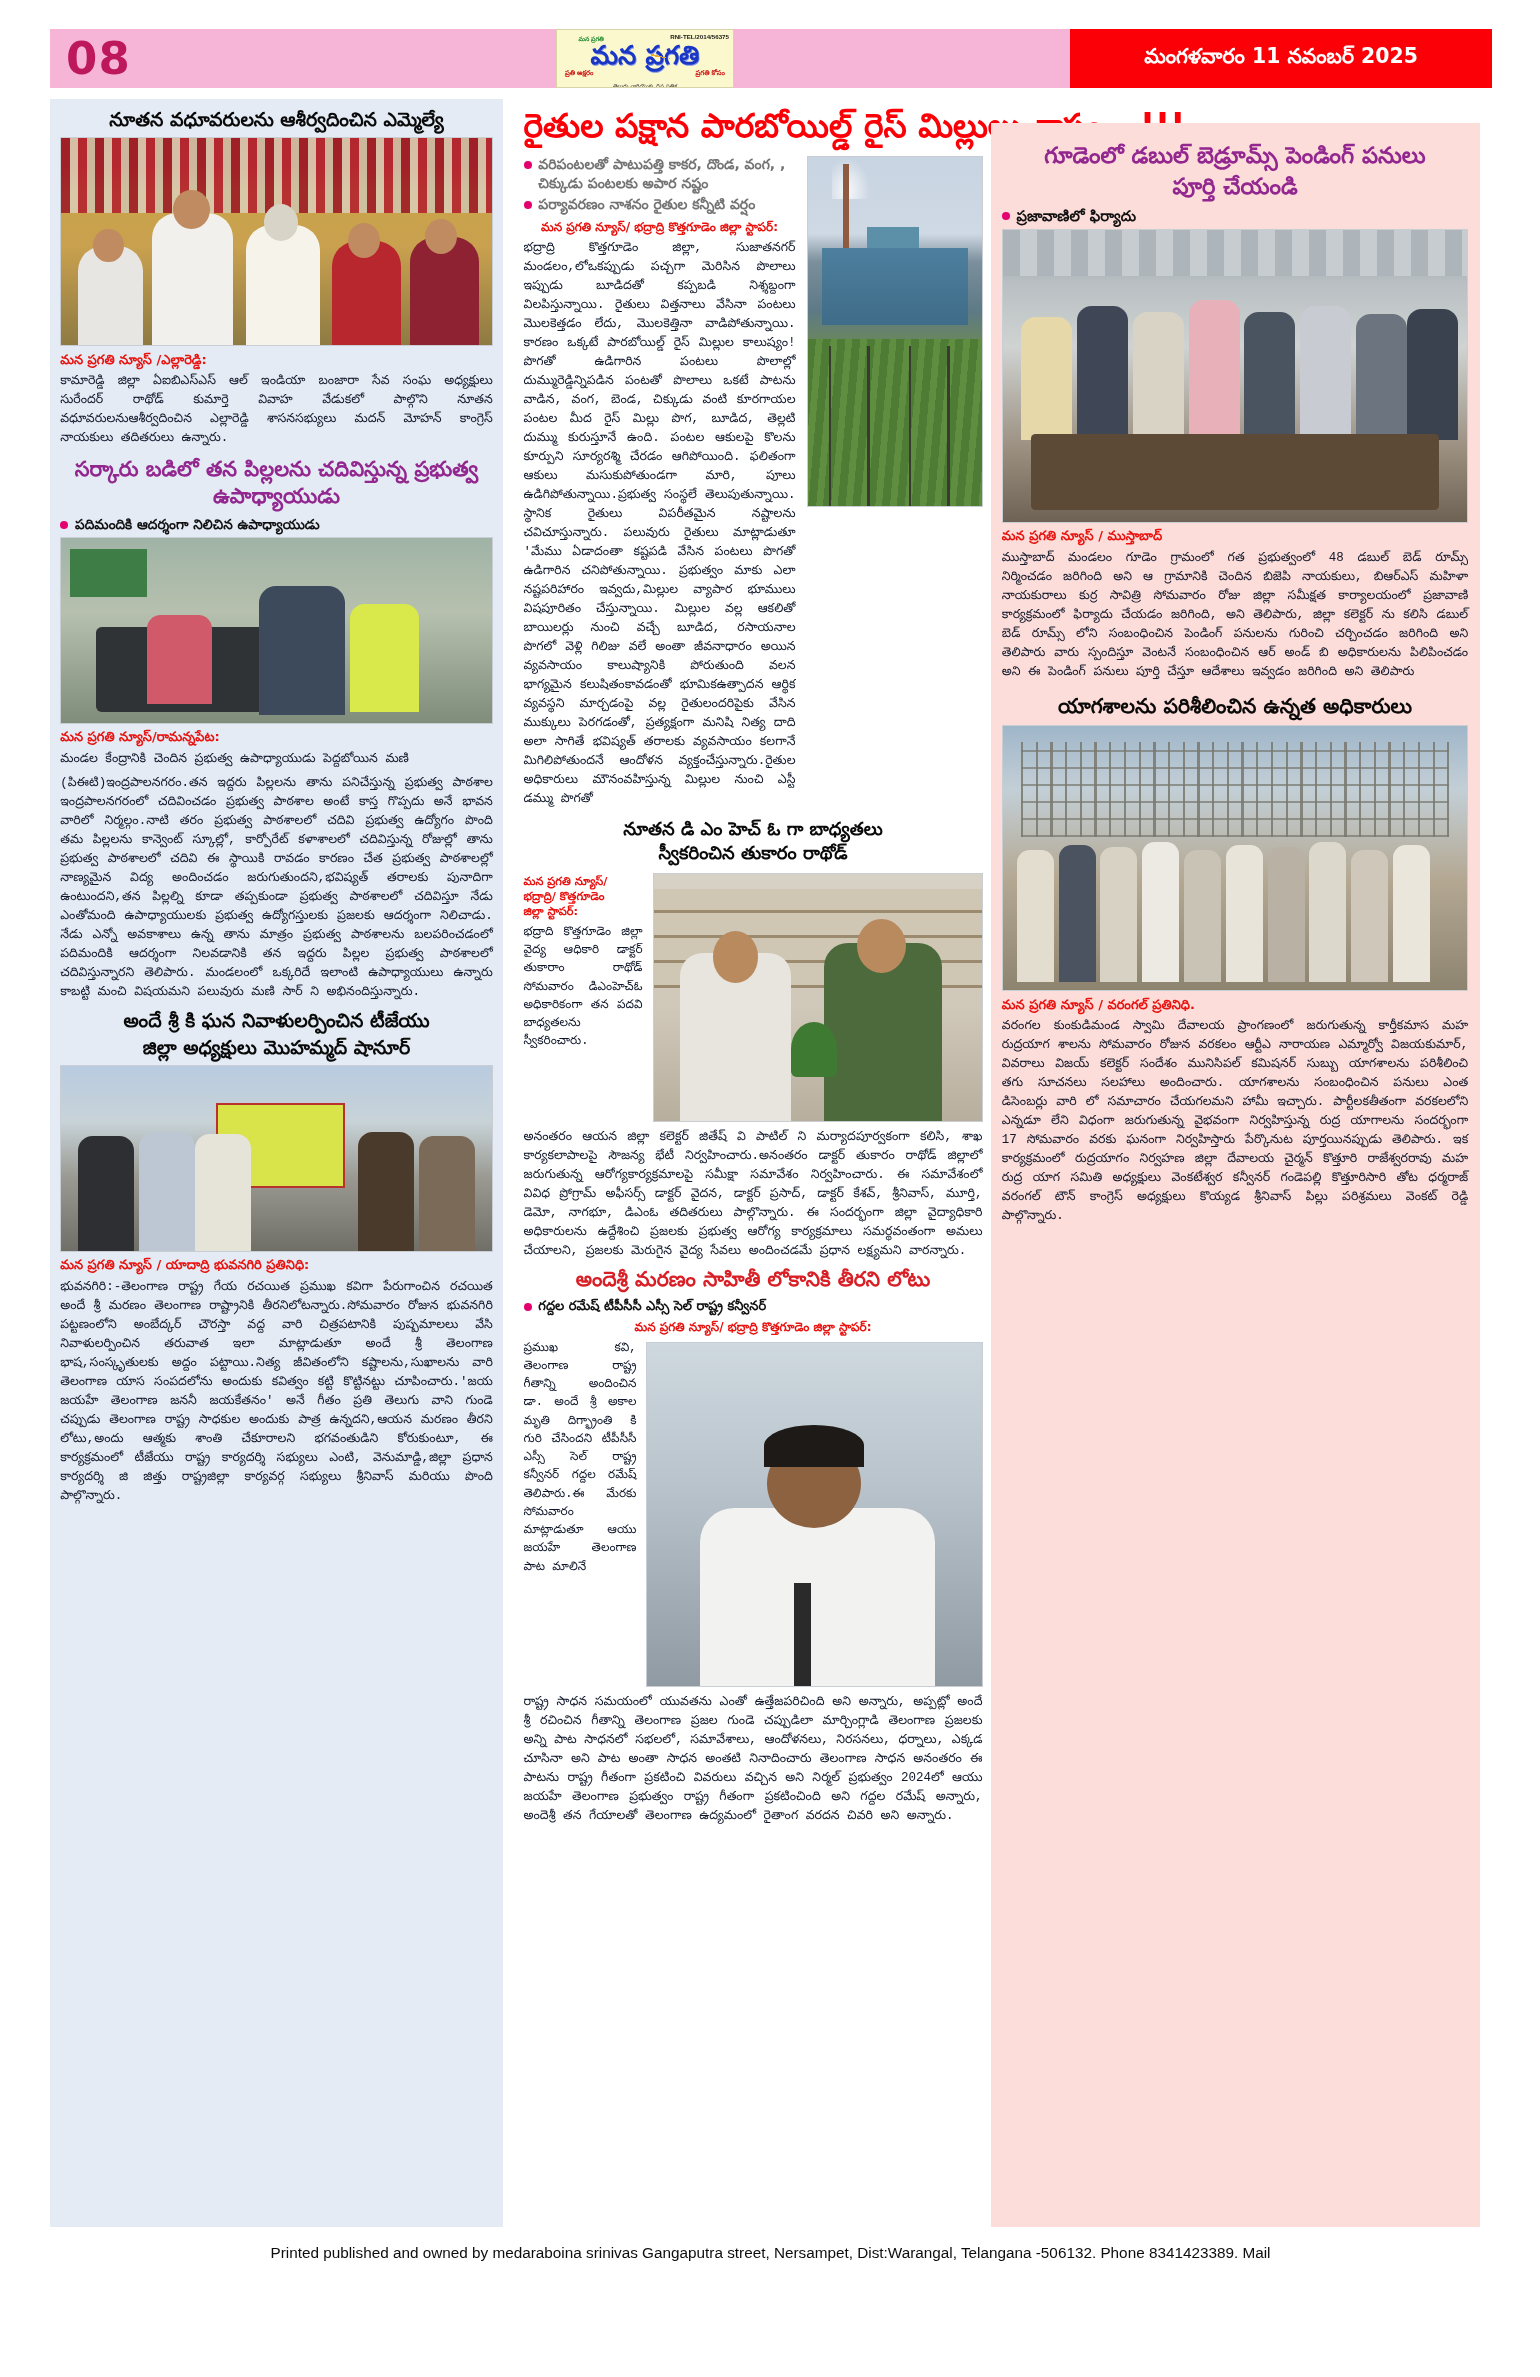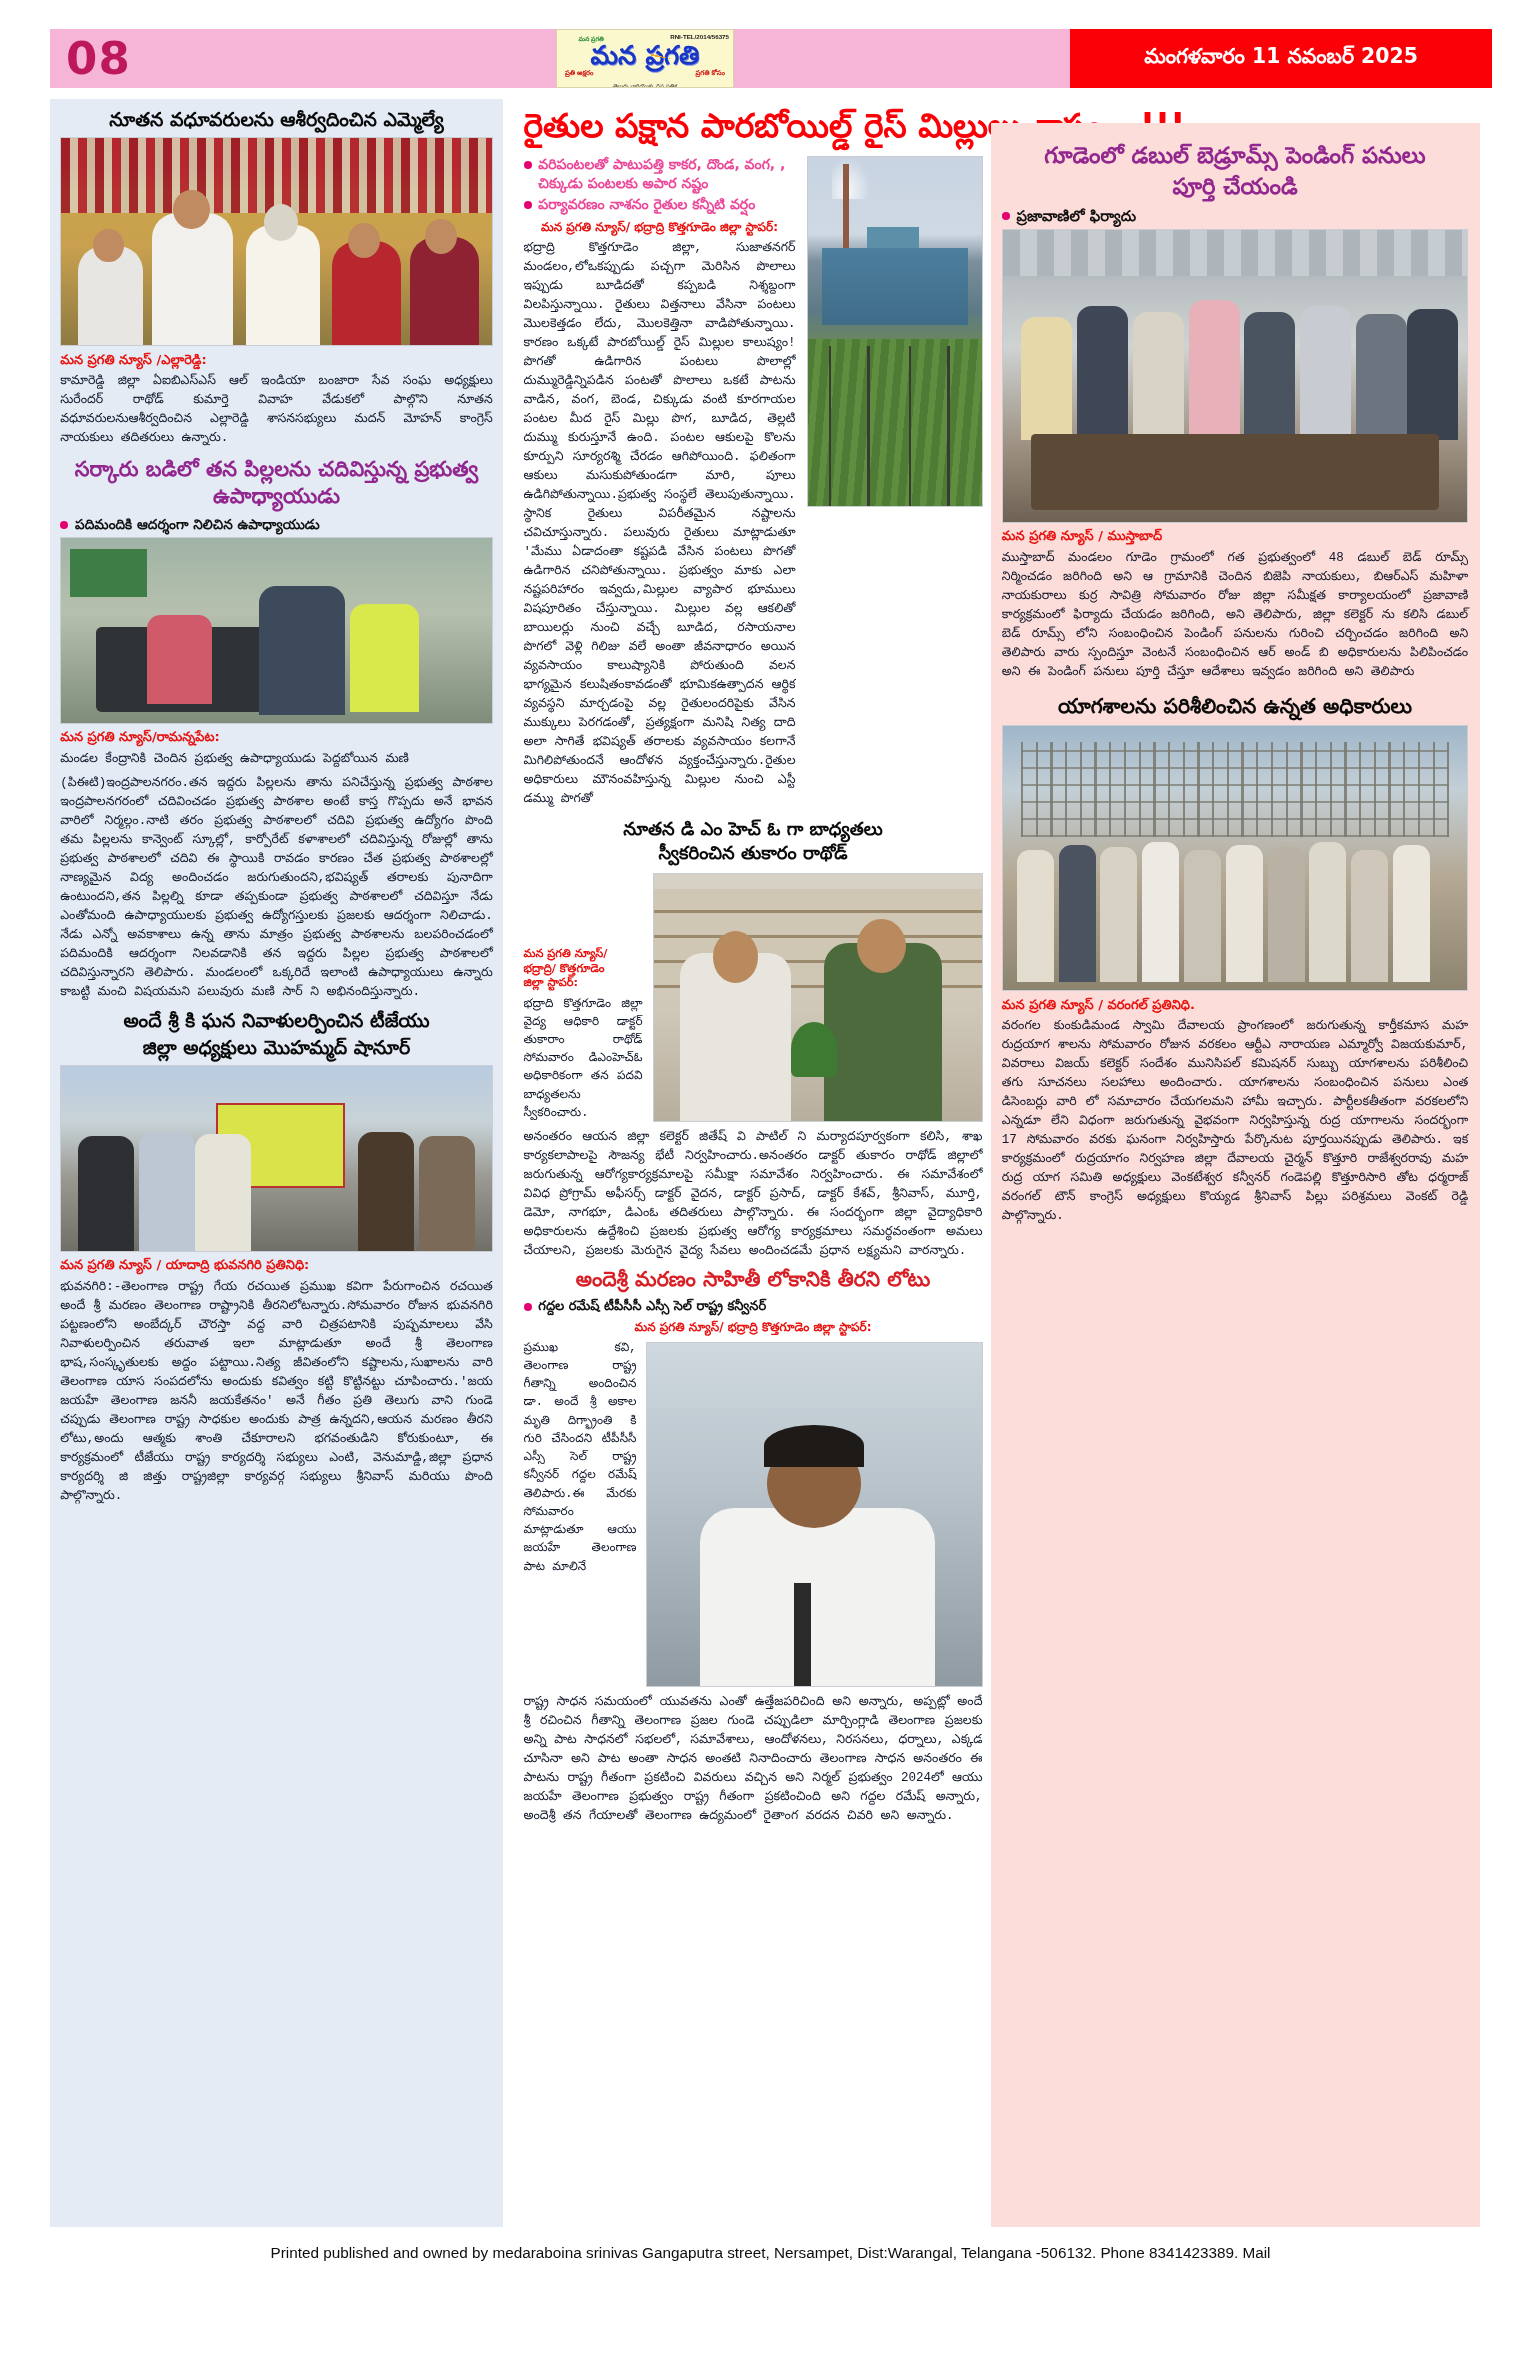--- a/index.html
+++ b/index.html
@@ -198,21 +198,21 @@
     width: 8px; height: 8px;
     border-radius: 50%;
     background: #e4006e;
     flex: 0 0 auto;
     margin-top: 6.2px;
   }
   .bullet-text {
     font-family: "DejaVu Sans", sans-serif;
     font-size: 14px;
     font-weight: bold;
-    color: #ec4899;
+    color: #737373;
     line-height: 1.35;
   }
   .bullet-text.dark {
     color: #111111;
     font-size: 13.6px;
   }
 
   .byline {
     font-family: "DejaVu Sans", sans-serif;
     font-size: 13px;
@@ -590,21 +590,21 @@
               <div class="pole" style="left:80%"></div>
             </div>
           </div>
         </div>
       </div>
 
       <div>
         <div class="hl-black" style="font-size:18px">నూతన డి ఎం హెచ్ ఓ గా బాధ్యతలు</div>
         <div class="hl-black" style="font-size:18px; margin-top:-4.5px">స్వీకరించిన తుకారం రాథోడ్</div>
 
-        <div style="display:flex; gap:10px; align-items:flex-end;">
+        <div style="display:flex; gap:10px; align-items:flex-start;">
           <div style="flex:0 0 119px;">
             <div class="byline" style="font-size:11.3px">మన ప్రగతి న్యూస్/</div>
             <div class="byline" style="font-size:11.3px; margin-top:-3.4px">భద్రాద్రి/ కొత్తగూడెం</div>
             <div class="byline" style="font-size:11.3px; margin-top:-3.4px">జిల్లా స్టాపర్:</div>
             <div class="body jst" style="font-size:12px">భద్రాది కొత్తగూడెం జిల్లా వైద్య ఆధికారి డాక్టర్ తుకారాం రాథోడ్ సోమవారం డిఎంహెచ్ఓ అధికారికంగా తన పదవి బాధ్యతలను స్వీకరించారు.</div>
           </div>
           <div style="flex:1;">
             <div class="photo ph-dmho">
               <div class="shelf"></div>
               <div class="dr1"></div>

